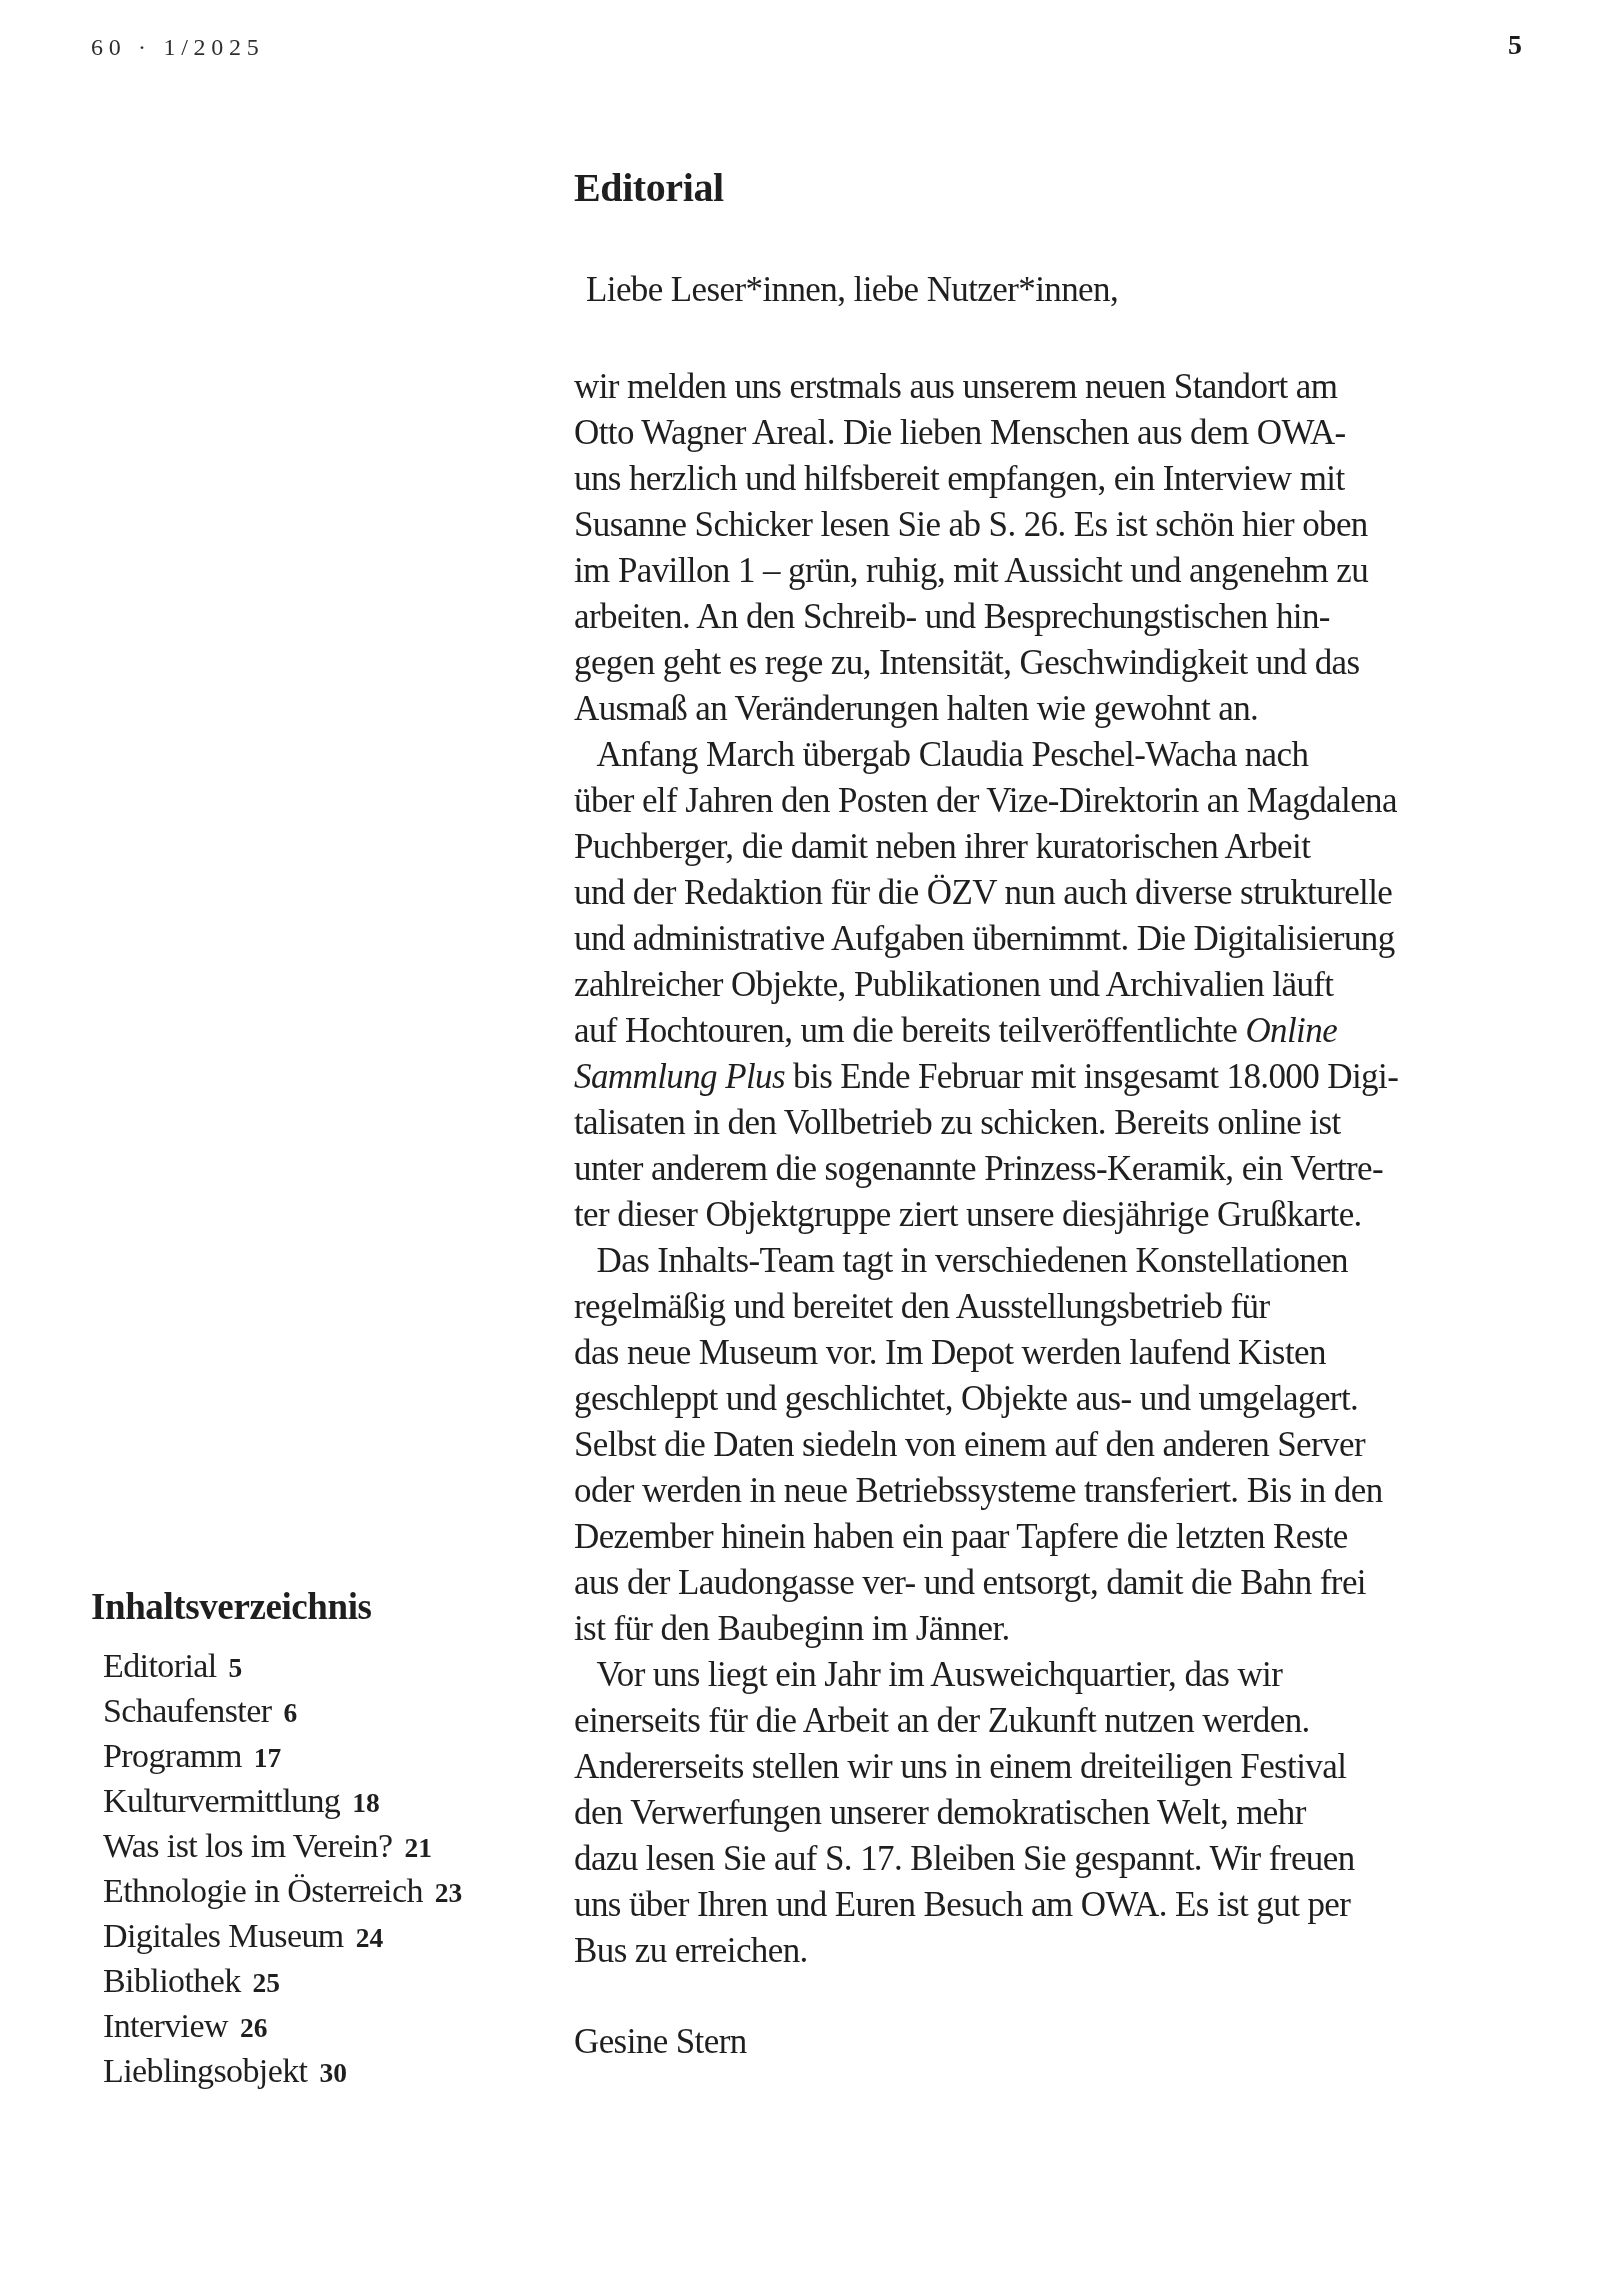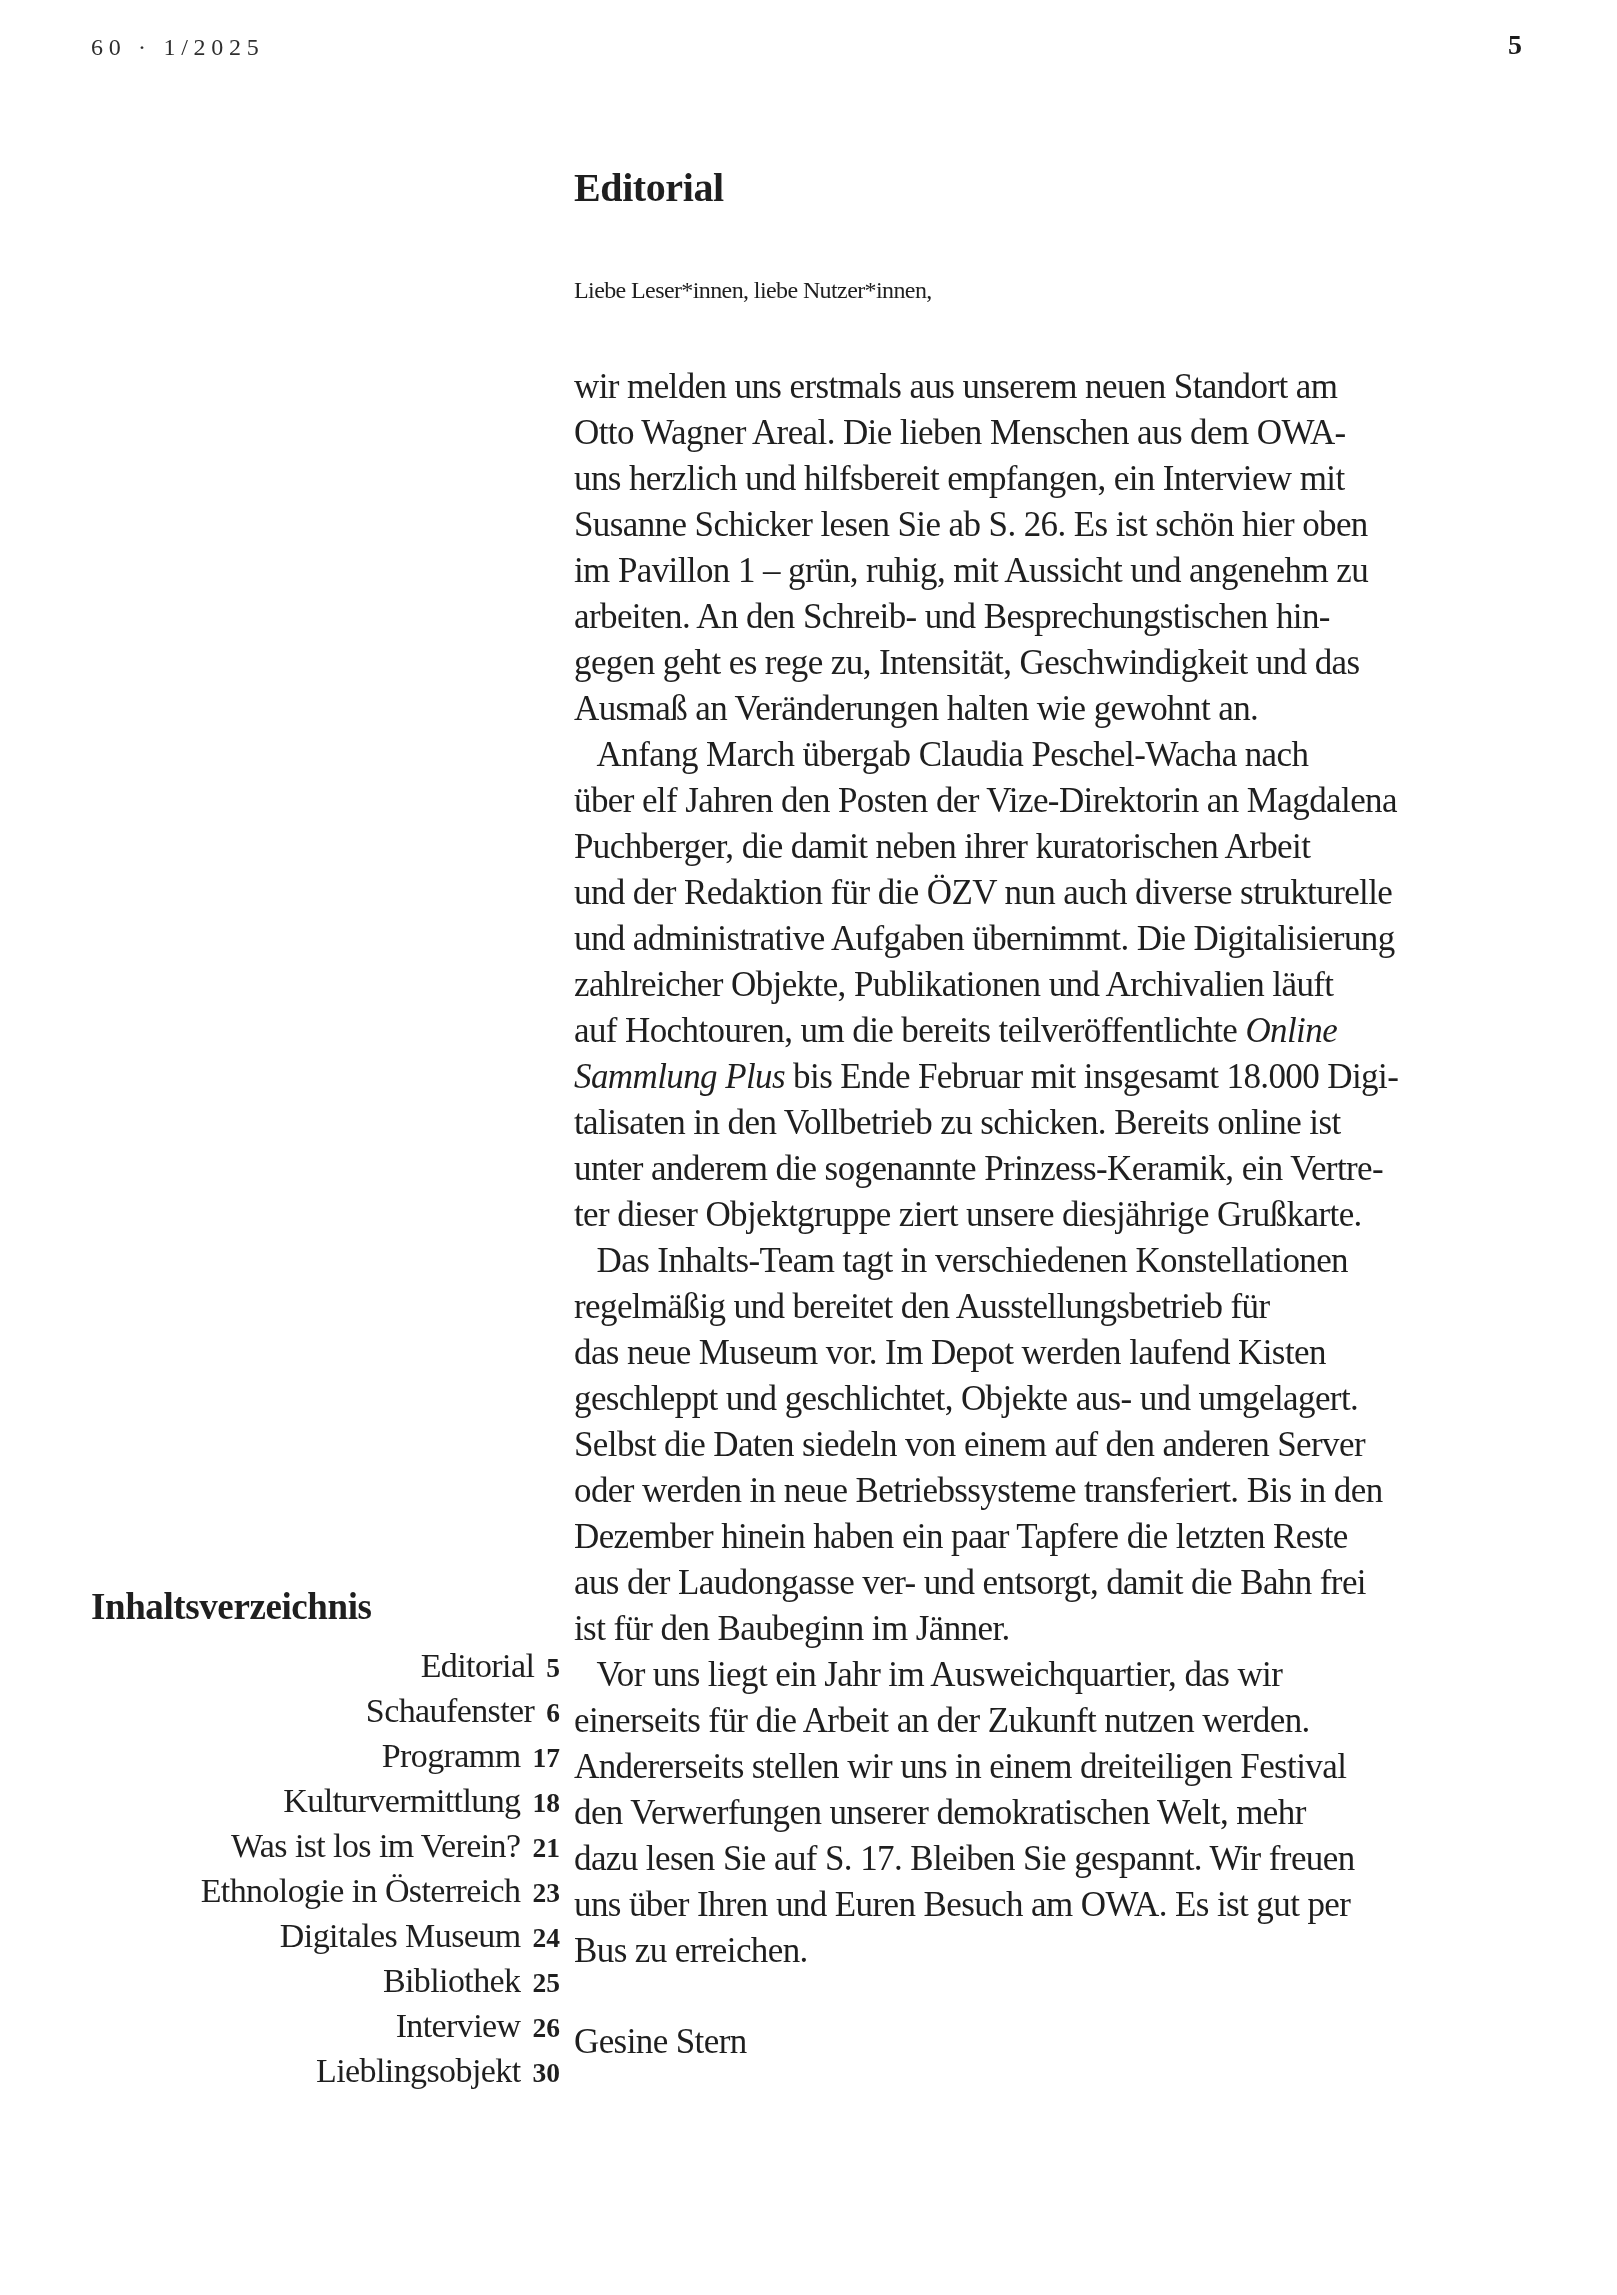--- a/index.html
+++ b/index.html
@@ -39,22 +39,22 @@
     width: 970px;
   }
   .article-title {
     margin: 0;
     font-size: 40px;
     line-height: 44px;
     font-weight: 700;
     letter-spacing: -0.4px;
   }
   .salutation {
-    margin: 57px 0 0 0;
-    font-size: 24px;
+    margin: 57px 0 0 12px;
+    font-size: 35px;
     line-height: 46px;
     letter-spacing: -0.6px;
     white-space: nowrap;
   }
   .body-lines { margin-top: 51px; }
   .line {
     font-size: 35px;
     line-height: 46px;
     letter-spacing: -0.6px;
     white-space: nowrap;
@@ -74,21 +74,21 @@
     top: 1586px;
     width: 469px;
   }
   .toc-title {
     margin: 0 0 16px 0;
     font-size: 37px;
     line-height: 42px;
     font-weight: 700;
     letter-spacing: -0.4px;
   }
-  .toc-list { list-style: none; margin: 0; padding: 0; text-align: right; }
+  .toc-list { list-style: none; margin: 12px; padding: 0; }
   .toc-line {
     font-size: 34px;
     line-height: 43px;
     letter-spacing: -0.6px;
     white-space: nowrap;
   }
   .toc-page {
     font-weight: 700;
     font-size: 27.5px;
     margin-left: 12px;

